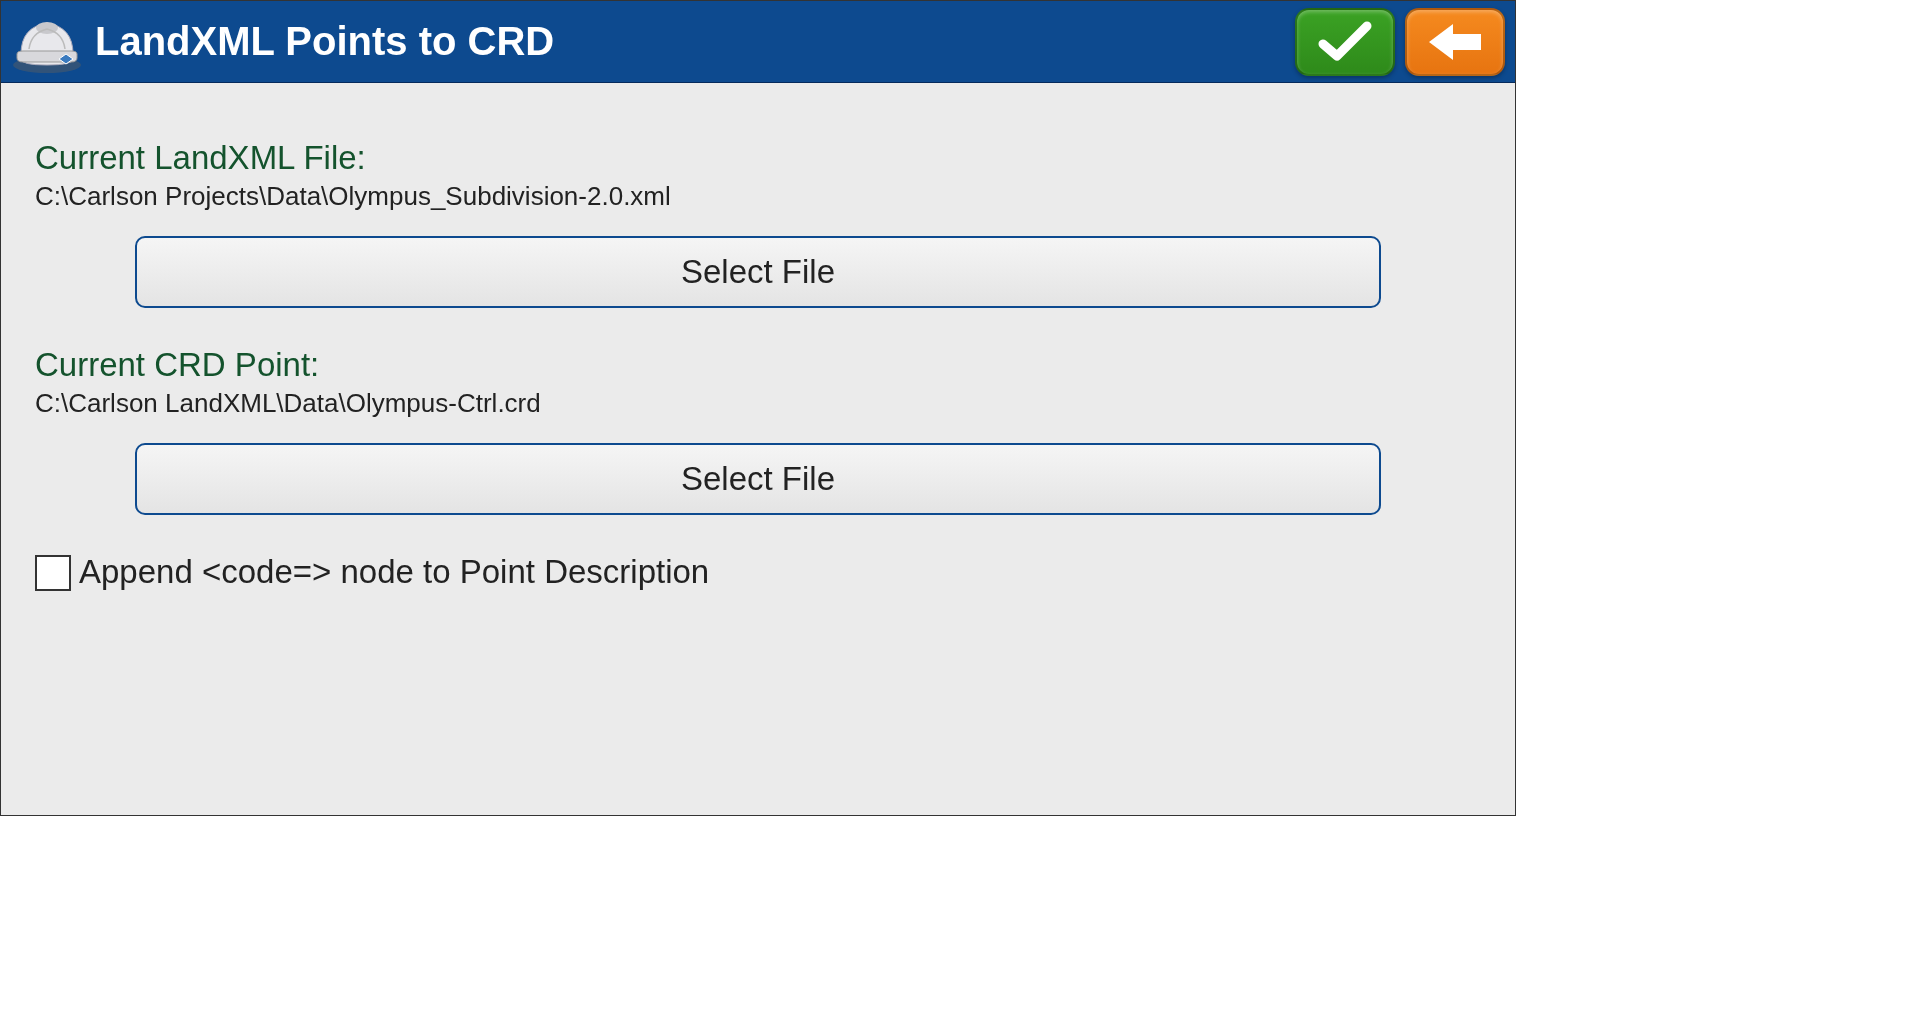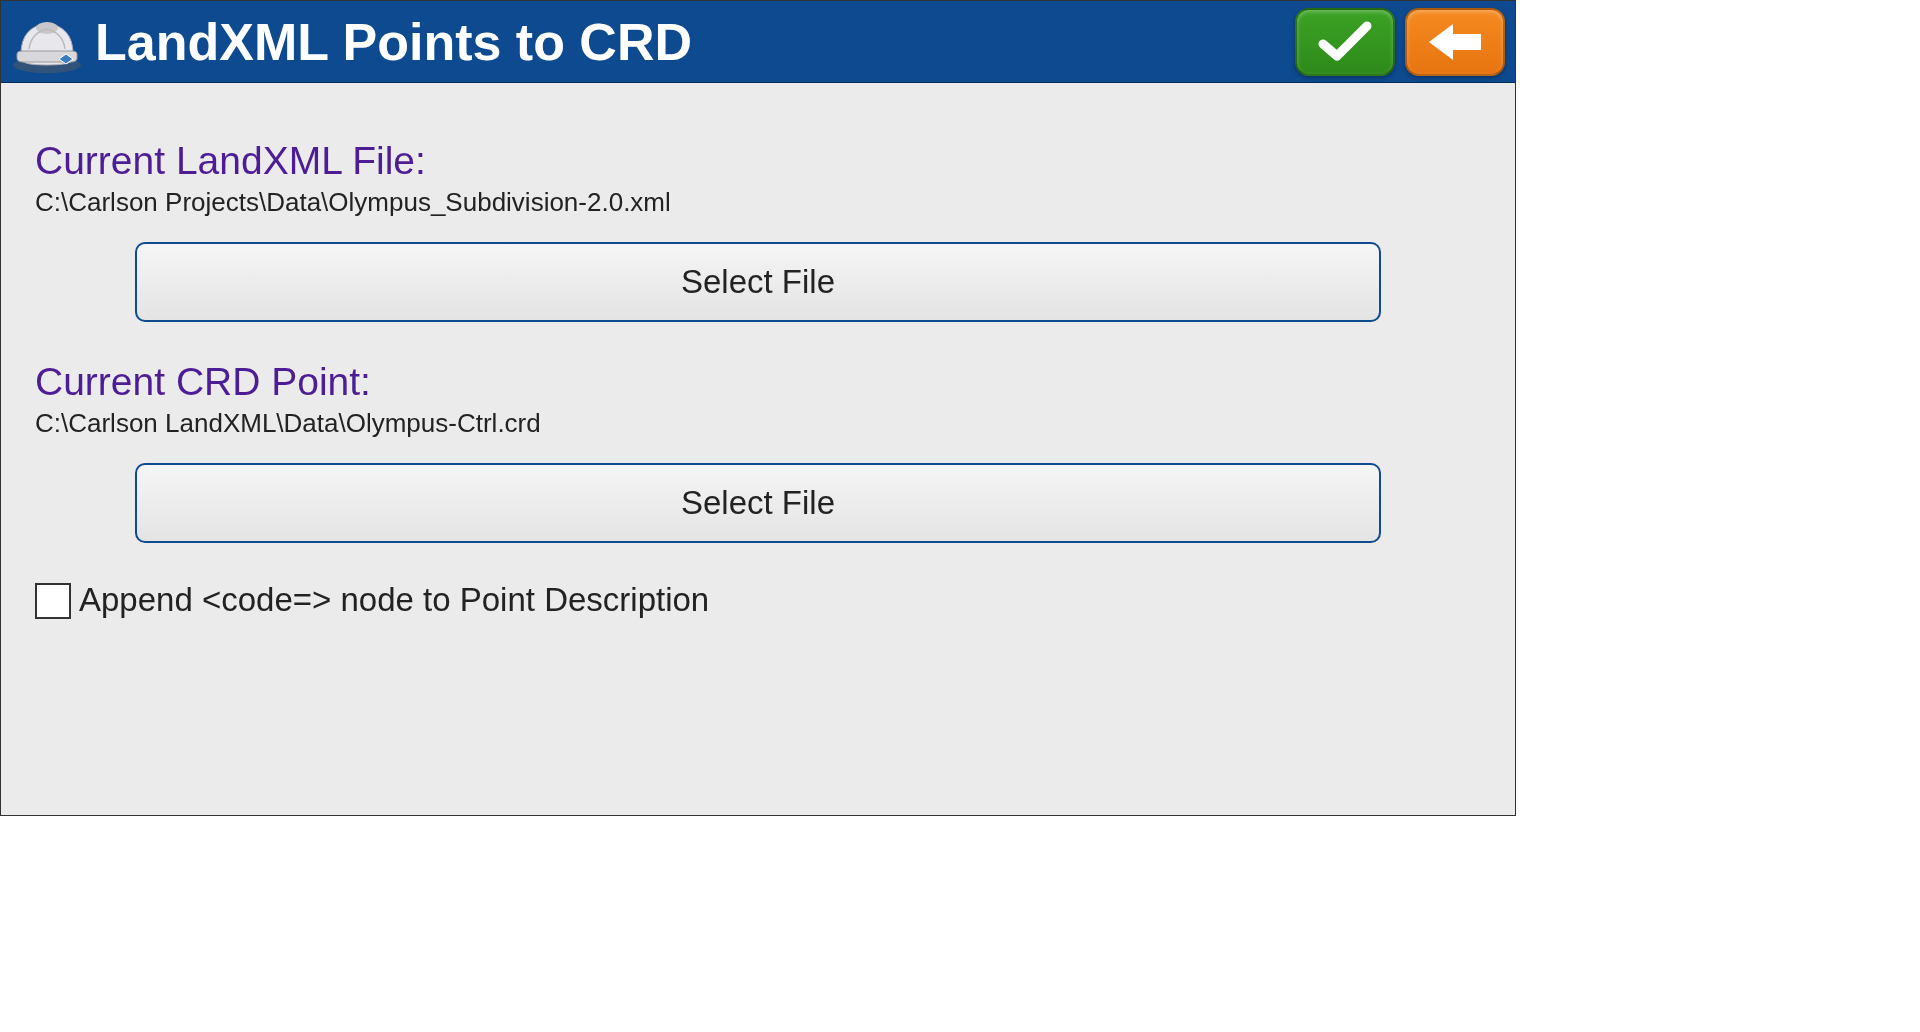--- a/index.html
+++ b/index.html
@@ -26,21 +26,21 @@
     .app-icon {
       width: 76px;
       height: 70px;
       display: flex;
       align-items: center;
       justify-content: center;
       margin-right: 10px;
     }
     .title-text {
       color: #fff;
-      font-size: 52px;
+      font-size: 40px;
       font-weight: bold;
       flex: 1;
     }
     .titlebar-btn {
       width: 100px;
       height: 68px;
       border-radius: 14px;
       display: flex;
       align-items: center;
       justify-content: center;
@@ -55,36 +55,36 @@
     .btn-back {
       background: linear-gradient(to bottom, #f58a1f, #e77410);
       box-shadow: inset 0 2px 4px rgba(255,255,255,0.3), 0 2px 4px rgba(0,0,0,0.3);
     }
     .content {
       background: #ebebeb;
       padding: 56px 34px 34px 34px;
       height: calc(100% - 82px);
     }
     .label {
-      font-size: 39px;
-      color: #4c1d95;
+      font-size: 33px;
+      color: #14532d;
       margin-bottom: 4px;
       font-weight: 400;
     }
     .path {
       font-size: 26px;
       color: #222;
       margin-bottom: 24px;
       font-weight: 400;
     }
     .select-btn {
       display: block;
       width: calc(100% - 200px);
       margin: 0 auto 38px auto;
-      height: 80px;
+      height: 72px;
       background: linear-gradient(to bottom, #f5f5f5, #e4e4e4);
       border: 2px solid #0d4a8f;
       border-radius: 10px;
       font-size: 33px;
       color: #222;
       cursor: pointer;
       font-family: inherit;
     }
     .checkbox-row {
       display: flex;

